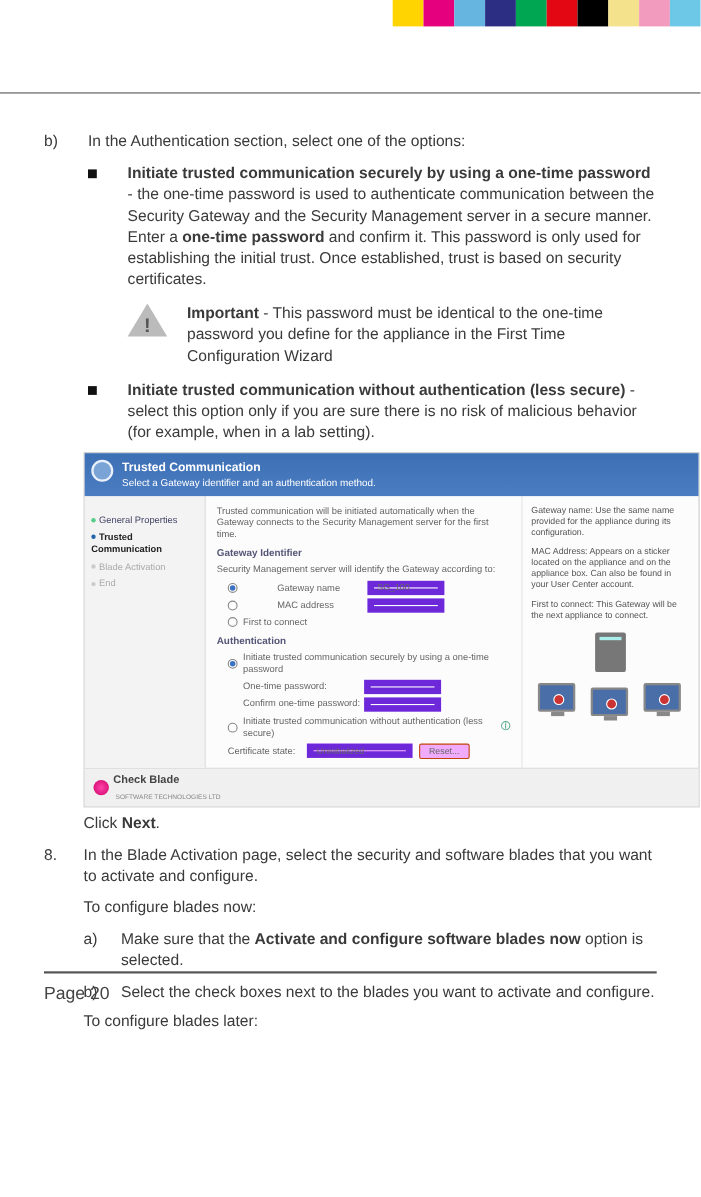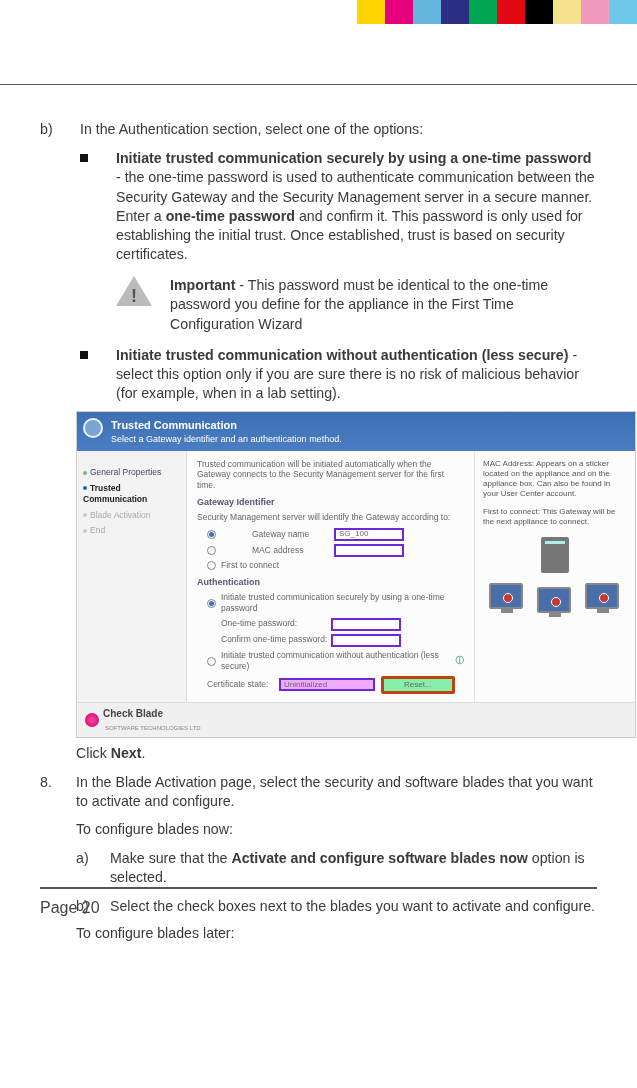--- a/index.html
+++ b/index.html
@@ -30,24 +30,24 @@
     .shot-nav .nav-item { font-size: 8.5px; margin-bottom: 4px; color: #446; }
     .shot-nav .nav-item.active { font-weight: bold; color: #222; }
     .shot-nav .nav-bullet { display:inline-block; width:4px; height:4px; background:#5c8; border-radius:50%; margin-right:3px; vertical-align:middle;}
     .shot-main { flex: 1; padding: 8px 10px; border-right: 1px solid #e4e4e4; }
     .shot-main p { margin-bottom: 6px; font-size: 8.5px; line-height: 1.2; }
     .shot-section-title { color: #557; font-weight: bold; font-size: 9px; margin: 4px 0; }
     .radio-row, .field-row { display: flex; align-items: center; margin: 3px 0 3px 10px; font-size: 8.5px; }
     .radio-dot { width: 9px; height: 9px; border: 1px solid #888; border-radius: 50%; margin-right: 5px; display: inline-flex; align-items: center; justify-content: center; flex-shrink:0;}
     .radio-dot.sel::after { content: ""; width: 5px; height: 5px; background: #3a72c4; border-radius: 50%; display: block; }
     .radio-label { width: 82px; margin-left: 31px; }
-    .mini-input { border: 2px solid #6d28d9; height: 13px; background: #fff; font-size: 8px; padding: 0 3px; display:inline-flex; align-items:center;}
+    .mini-input { border: 6px solid #6d28d9; height: 13px; background: #fff; font-size: 8px; padding: 0 3px; display:inline-flex; align-items:center;}
     .field-row .fl { width: 110px; margin-left: 14px; }
     .cert-row { display:flex; align-items:center; margin: 3px 0 0 10px; font-size:8.5px;}
-    .mini-btn { border: 3px solid #c2410c; background: #86efac; padding: 1px 20px; font-size: 8px; margin-left: 6px; border-radius: 2px; }
+    .mini-btn { border: 1px solid #c2410c; background: #f0abfc; padding: 1px 8px; font-size: 8px; margin-left: 6px; border-radius: 2px; }
     .shot-side { width: 160px; padding: 8px; font-size: 8px; line-height: 1.25; color: #555; }
     .shot-side p { margin-bottom: 8px; }
     .shot-illus { margin-top: 8px; height: 80px; position: relative; }
     .srv { position:absolute; left:58px; top:2px; width:28px; height:36px; background:#777; border-radius:2px; }
     .srv::after{content:""; position:absolute; top:4px; left:4px; right:4px; height:3px; background:#aee;}
     .mon { position:absolute; width:34px; height:26px; background:#4a6fa8; border:2px solid #888; border-radius:2px; }
     .mon::after{content:""; position:absolute; bottom:-6px; left:10px; width:12px; height:4px; background:#888;}
     .mon.m1{left:6px; top:48px;} .mon.m2{left:54px; top:52px;} .mon.m3{left:102px; top:48px;}
     .mon-dot{position:absolute; width:10px; height:10px; background:#c33; border:1px solid #fff; border-radius:50%; top:8px; left:12px;}
     .shot-footer { display: flex; align-items: center; justify-content: flex-start; padding: 4px 8px; border-top: 1px solid #ddd; background: #f0f0f0; }
@@ -165,20 +165,21 @@
             <span>Initiate trusted communication without authentication (less secure)</span>
             <span style="margin-left:3px;color:#5a8;font-weight:bold">ⓘ</span>
           </div>
           <div class="cert-row">
             <span style="width:72px">Certificate state:</span>
             <span class="mini-input" style="width:96px;background:#f0abfc">Uninitialized</span>
             <span class="mini-btn">Reset...</span>
           </div>
         </div>
         <div class="shot-side">
+          <p>Gateway name: Use the same name provided for the appliance during its configuration.</p>
           <p>MAC Address: Appears on a sticker located on the appliance and on the appliance box. Can also be found in your User Center account.</p>
           <p>First to connect: This Gateway will be the next appliance to connect.</p>
           <div class="shot-illus">
             <div class="srv"></div>
             <div class="mon m1">
                   <div class="mon-dot"></div>
                 </div>
             <div class="mon m2">
                   <div class="mon-dot"></div>
                 </div>

